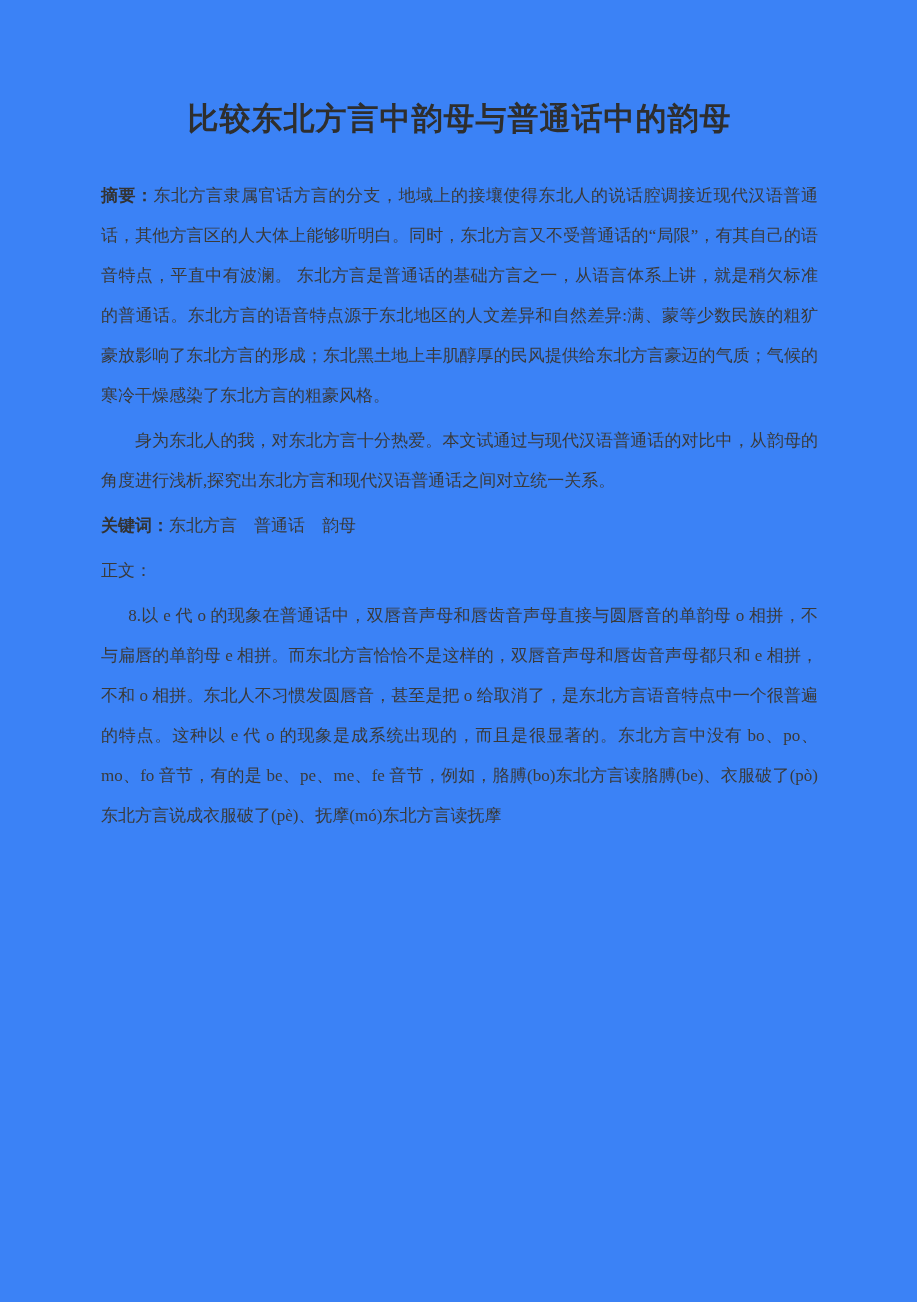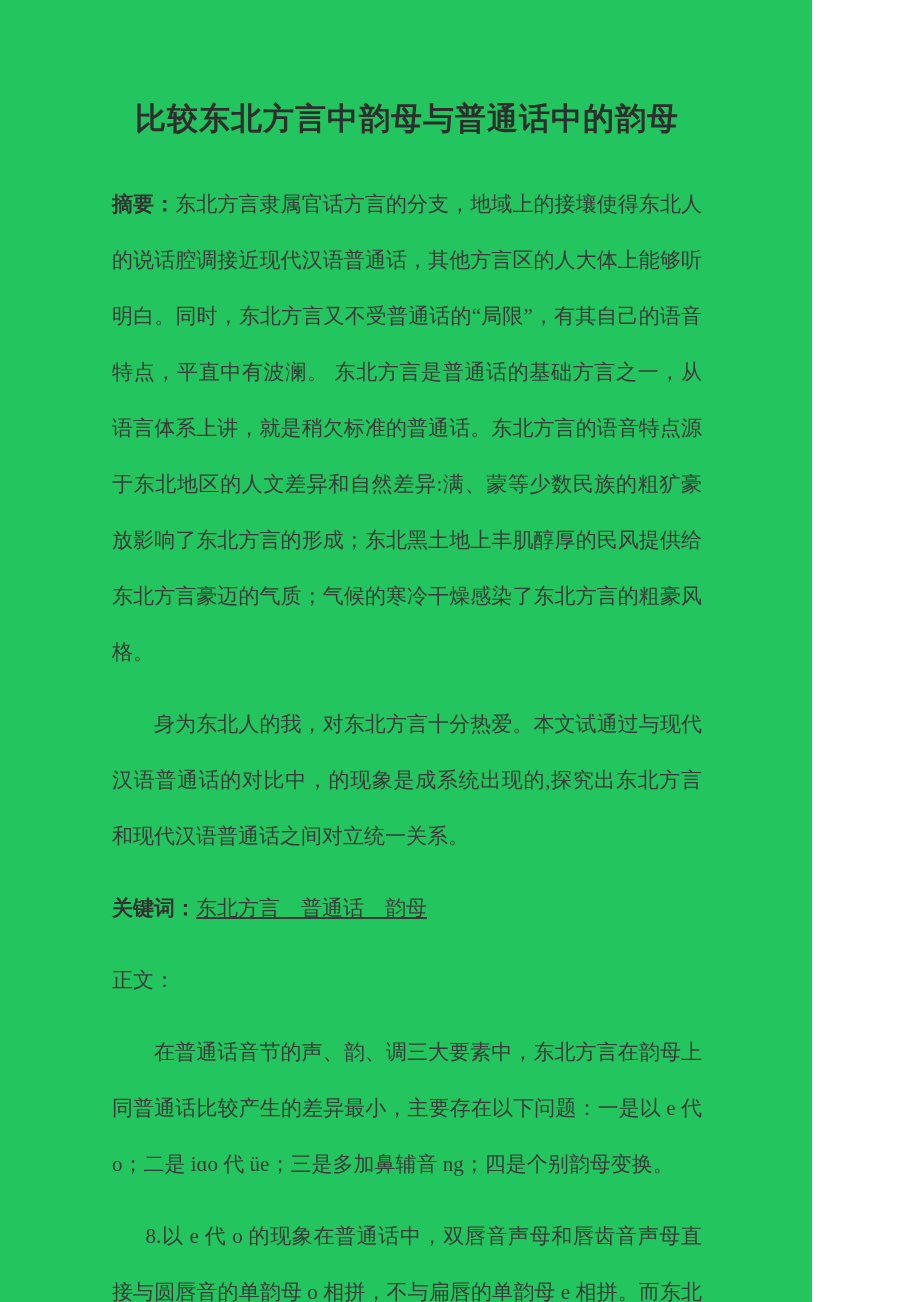--- a/index.html
+++ b/index.html
@@ -9,56 +9,55 @@
   }
   body {
     width: 920px;
     height: 1302px;
     overflow: hidden;
     font-family: "Liberation Serif", "DejaVu Serif", serif;
     color: #3a3a3a;
   }
   .page {
     box-sizing: border-box;
-    width: 812px;
+    width: 917px;
     height: 1302px;
     padding: 96px 94px 0 96px;
-    background: #22c55e;
+    background: #3b82f6;
   }
   .doc-title {
     margin: 0 0 34px 0;
     text-align: center;
     font-size: 31px;
     font-weight: bold;
     color: #2e2e2e;
     letter-spacing: 1px;
     line-height: 46px;
   }
   p.doc-para {
-    margin: 16px;
-    font-size: 21px;
-    line-height: 56px;
+    margin: 5px;
+    font-size: 17px;
+    line-height: 40px;
     text-align: justify;
     color: #3a3a3a;
   }
   .lead-label {
     font-weight: bold;
     color: #333333;
   }
   .indent-2 {
     text-indent: 2em;
   }
   .keywords-line {
     margin-top: 26px;
     font-size: 18.5px;
     line-height: 48px;
   }
   .keywords-line .kw-items {
     color: #3a3a3a;
-    text-decoration: underline;
   }
   .body-heading {
     margin-top: 22px;
     font-size: 21px;
     font-weight: normal;
     color: #333333;
     line-height: 48px;
   }
   .body-para-1 {
     margin-top: 12px;
@@ -70,23 +69,22 @@
 </style>
 </head>
 <body>
 
 <div class="page">
 
   <h1 class="doc-title">比较东北方言中韵母与普通话中的韵母</h1>
 
   <p class="doc-para"><span class="lead-label">摘要：</span><span>东北方言隶属官话方言的分支，地域上的接壤使得东北人的说话腔调接近现代汉语普通话，其他方言区的人大体上能够听明白。同时，东北方言又不受普通话的“局限”，有其自己的语音特点，平直中有波澜。 东北方言是普通话的基础方言之一，从语言体系上讲，就是稍欠标准的普通话。东北方言的语音特点源于东北地区的人文差异和自然差异:满、蒙等少数民族的粗犷豪放影响了东北方言的形成；东北黑土地上丰肌醇厚的民风提供给东北方言豪迈的气质；气候的寒冷干燥感染了东北方言的粗豪风格。</span></p>
 
-  <p class="doc-para indent-2">身为东北人的我，对东北方言十分热爱。本文试通过与现代汉语普通话的对比中，的现象是成系统出现的,探究出东北方言和现代汉语普通话之间对立统一关系。</p>
+  <p class="doc-para indent-2">身为东北人的我，对东北方言十分热爱。本文试通过与现代汉语普通话的对比中，从韵母的角度进行浅析,探究出东北方言和现代汉语普通话之间对立统一关系。</p>
 
   <p class="doc-para keywords-line"><span class="lead-label">关键词：</span><span class="kw-items">东北方言　普通话　韵母</span></p>
 
   <p class="doc-para body-heading">正文：</p>
 
-  <p class="doc-para indent-2 body-para-1">在普通话音节的声、韵、调三大要素中，东北方言在韵母上同普通话比较产生的差异最小，主要存在以下问题：一是以 e 代 o；二是 iɑo 代 üe；三是多加鼻辅音 ng；四是个别韵母变换。</p>
 
   <p class="doc-para body-para-2">8.以 e 代 o 的现象在普通话中，双唇音声母和唇齿音声母直接与圆唇音的单韵母 o 相拼，不与扁唇的单韵母 e 相拼。而东北方言恰恰不是这样的，双唇音声母和唇齿音声母都只和 e 相拼，不和 o 相拼。东北人不习惯发圆唇音，甚至是把 o 给取消了，是东北方言语音特点中一个很普遍的特点。这种以 e 代 o 的现象是成系统出现的，而且是很显著的。东北方言中没有 bo、po、mo、fo 音节，有的是 be、pe、me、fe 音节，例如，胳膊(bo)东北方言读胳膊(be)、衣服破了(pò)东北方言说成衣服破了(pè)、抚摩(mó)东北方言读抚摩</p>
 
 </div>
 
 </body></html>

